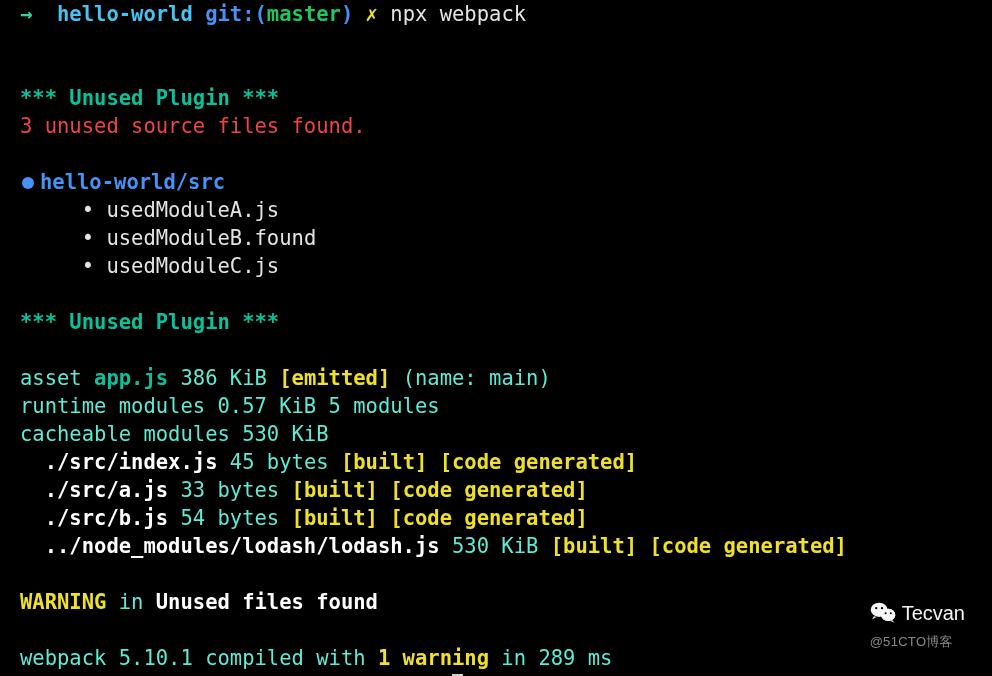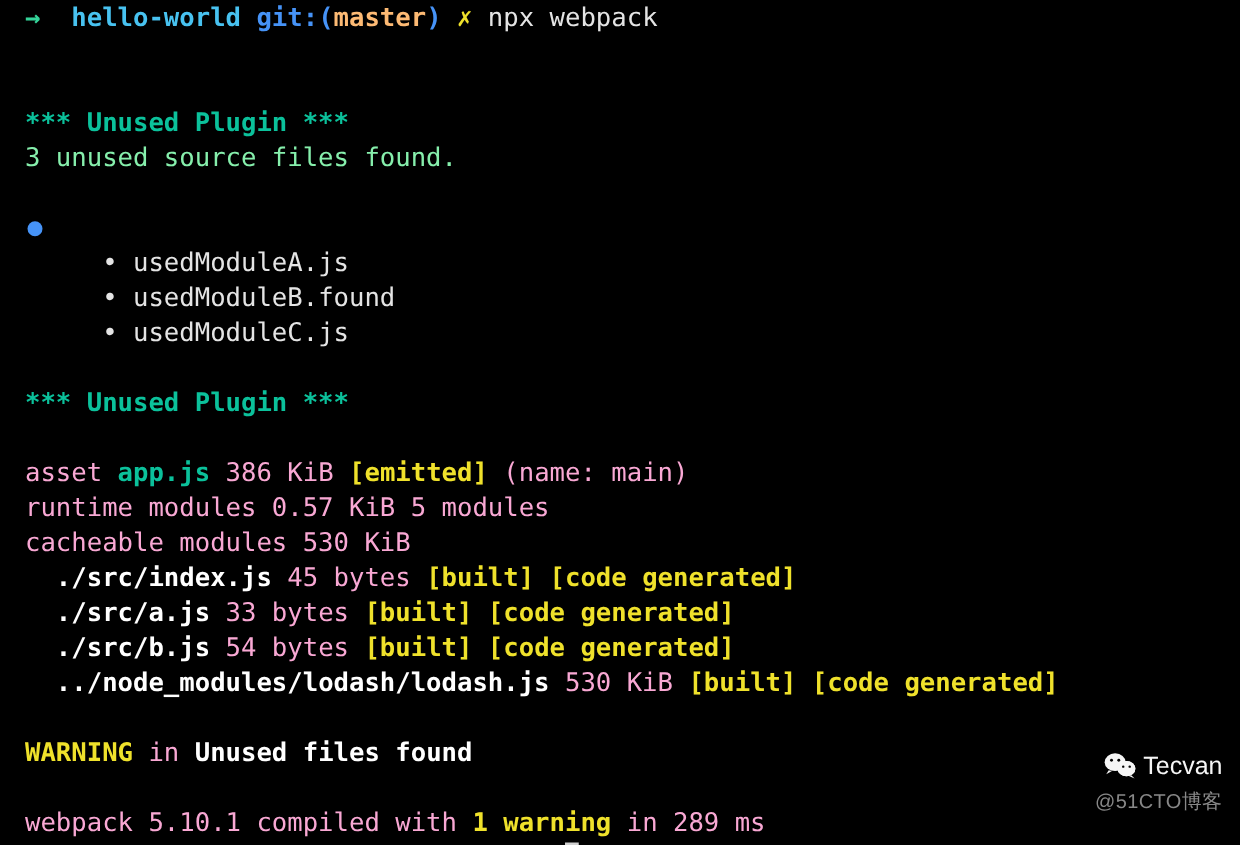--- a/index.html
+++ b/index.html
@@ -13,63 +13,63 @@
     width: 992px;
     height: 676px;
     overflow: hidden;
     font-weight: 500;
     position: relative;
   }
   .line { white-space: pre; }
   .arrow { color: #34d399; font-weight: bold; }
   .cyan { color: #48c2f0; font-weight: bold; margin-top: 43px; }
   .blue { color: #4693f7; font-weight: bold; margin-top: 18px; }
-  .red { color: #fdba74; font-weight: bold; }
+  .red { color: #22c55e; font-weight: bold; }
   .white { color: #e4e4e4; }
   .whitebold { color: #ffffff; font-weight: bold; }
   .green { color: #0bc19b; font-weight: bold; }
-  .redmsg { color: #86efac; }
+  .redmsg { color: #ef4444; }
   .yellow { color: #efe12b; font-weight: bold; }
-  .dimwhite { color: #f9a8d4; }
+  .dimwhite { color: #5eead4; }
   .cursor {
     display: inline-block;
     width: 11px;
     height: 22px;
     background: #d0d0d0;
     vertical-align: -3px;
   }
   .bullet-dot {
     display: inline-block;
     width: 12px; height: 12px;
     background: #4693f7;
     border-radius: 50%;
     vertical-align: 0px;
     margin-right: 6px;
     margin-left: 2px;
   }
   .list-bullet { color: #e4e4e4; }
   .watermark {
     position: absolute;
-    right: 14px;
+    right: 27px;
     bottom: 20px;
     text-align: left;
     color: #f5f5f5;
     font-family: sans-serif;
     pointer-events: none;
   }
   .watermark .brand {
     display: flex;
     align-items: center;
     justify-content: flex-end;
     gap: 6px;
     font-size: 20px;
     font-weight: 500;
   }
   .watermark .sub {
-    font-size: 16px;
+    font-size: 13px;
     color: #888888;
     margin-top: 1px;
     letter-spacing: .3px;
   }
   .wechat-icon {
     width: 26px; height: 22px;
     position: relative;
   }
   .wechat-icon svg { width: 100%; height: 100%; }
 </style>
@@ -79,21 +79,21 @@
 <div class="line"><span class="arrow">→</span><span>  </span><span class="cyan">hello-world</span><span> </span><span class="blue">git:</span><span class="blue">(</span><span class="red">master</span><span class="blue">)</span><span> </span><span class="yellow">✗</span><span> </span><span class="white">npx webpack</span></div>
 
 <div class="line">&nbsp;</div>
 <div class="line">&nbsp;</div>
 
 <div class="line"><span class="green">*** Unused Plugin ***</span></div>
 <div class="line"><span class="redmsg">3 unused source files found.</span></div>
 
 <div class="line">&nbsp;</div>
 
-<div class="line"><span class="bullet-dot"></span></div>
+<div class="line"><span class="bullet-dot"></span><span class="blue">hello-world/src</span></div>
 
 <div class="line">     <span class="list-bullet">•</span> <span class="white">usedModuleA.js</span></div>
 <div class="line">     <span class="list-bullet">•</span> <span class="white">usedModuleB.found</span></div>
 <div class="line">     <span class="list-bullet">•</span> <span class="white">usedModuleC.js</span></div>
 
 <div class="line">&nbsp;</div>
 
 <div class="line"><span class="green">*** Unused Plugin ***</span></div>
 
 <div class="line">&nbsp;</div>

